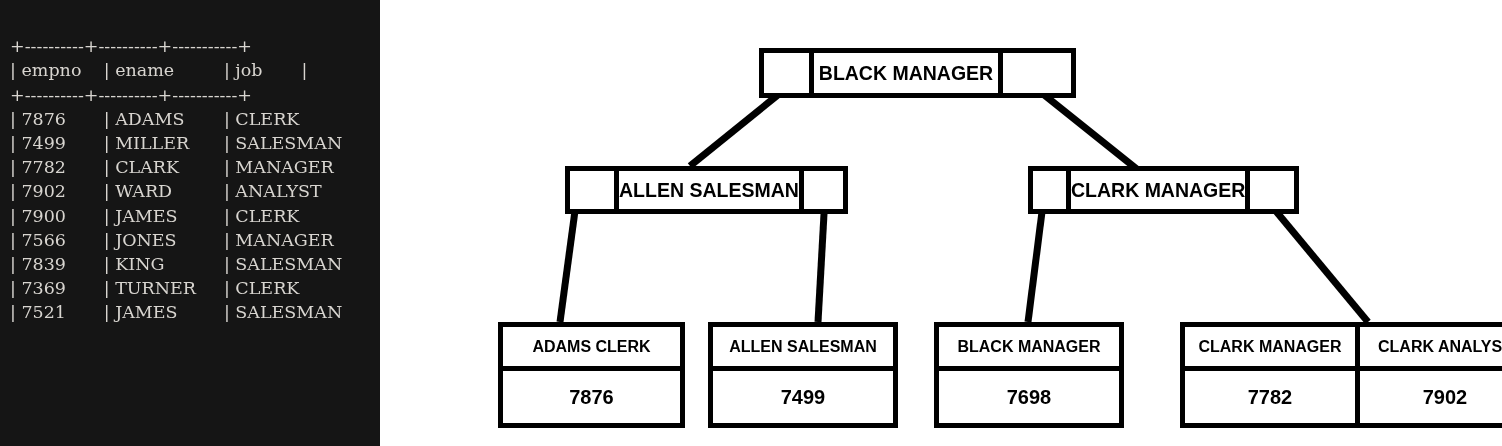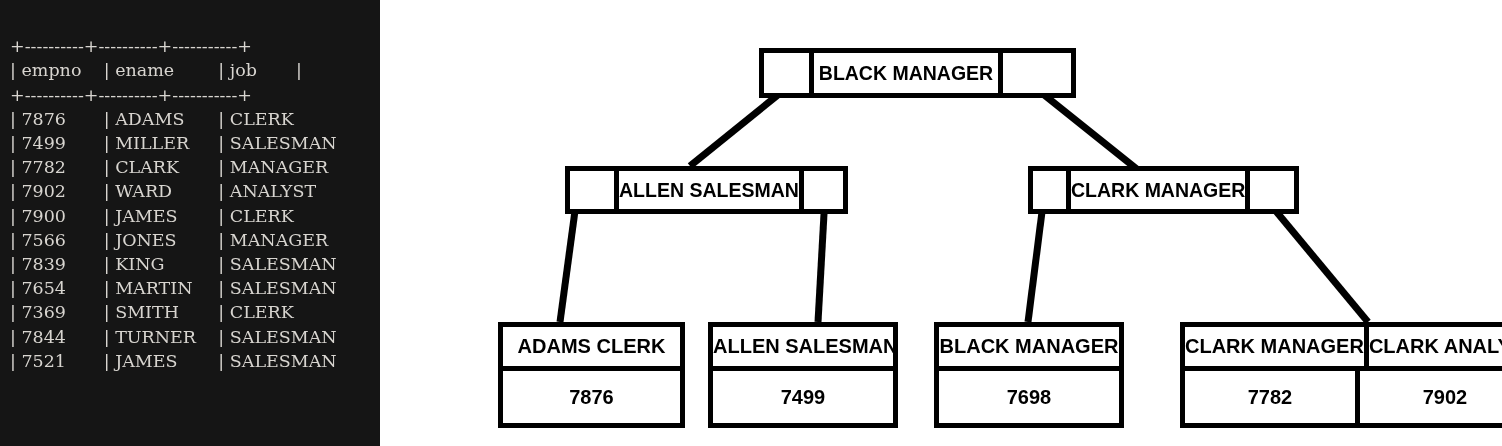--- a/index.html
+++ b/index.html
@@ -108,21 +108,21 @@
     flex: 1 1 auto;
     display: flex;
     flex-direction: row;
   }
   .leaf .cell {
     box-sizing: border-box;
     display: flex;
     align-items: center;
     justify-content: center;
     font-weight: bold;
-    font-size: 20px;
+    font-size: 16px;
     color: #000;
     white-space: nowrap;
     flex: 1 1 0;
   }
   .leaf .cell.sep { border-right: 5px solid #000; }
   .leaf .body .cell { font-weight: bold; font-size: 20px; }
 </style>
 </head>
 <body>
 
@@ -143,23 +143,21 @@
     <tr>
       <td colspan="3"><span>+----------+----------+-----------+</span></td>
     </tr>
     <tr><td><span>| </span><span>7876</span><span>     </span></td><td><span>| </span><span>ADAMS</span><span>     </span></td><td><span>| </span><span>CLERK</span></td></tr>
     <tr><td><span>| </span><span>7499</span><span>     </span></td><td><span>| </span><span>MILLER</span><span>     </span></td><td><span>| </span><span>SALESMAN</span></td></tr>
     <tr><td><span>| </span><span>7782</span><span>     </span></td><td><span>| </span><span>CLARK</span><span>     </span></td><td><span>| </span><span>MANAGER</span></td></tr>
     <tr><td><span>| </span><span>7902</span><span>     </span></td><td><span>| </span><span>WARD</span><span>      </span></td><td><span>| </span><span>ANALYST</span></td></tr>
     <tr><td><span>| </span><span>7900</span><span>     </span></td><td><span>| </span><span>JAMES</span><span>     </span></td><td><span>| </span><span>CLERK</span></td></tr>
     <tr><td><span>| </span><span>7566</span><span>     </span></td><td><span>| </span><span>JONES</span><span>     </span></td><td><span>| </span><span>MANAGER</span></td></tr>
     <tr><td><span>| </span><span>7839</span><span>     </span></td><td><span>| </span><span>KING</span><span>      </span></td><td><span>| </span><span>SALESMAN</span></td></tr>
-    <tr><td><span>| </span><span>7654</span><span>     </span></td><td><span>| </span><span>MARTIN</span><span>    </span></td><td><span>| </span><span>SALESMAN</span></td></tr>
-    <tr><td><span>| </span><span>7369</span><span>     </span></td><td><span>| </span><span>SMITH</span><span>     </span></td><td><span>| </span><span>CLERK</span></td></tr>
-    <tr><td><span>| </span><span>7844</span><span>     </span></td><td><span>| </span><span>TURNER</span><span>    </span></td><td><span>| </span><span>SALESMAN</span></td></tr>
+    <tr><td><span>| </span><span>7369</span><span>     </span></td><td><span>| </span><span>TURNER</span><span>     </span></td><td><span>| </span><span>CLERK</span></td></tr>
     <tr><td><span>| </span><span>7521</span><span>     </span></td><td><span>| </span><span>JAMES</span><span>      </span></td><td><span>| </span><span>SALESMAN</span></td></tr>
     <tr>
       <td colspan="3"></td>
     </tr>
   </tbody>
 </table>
     </div>
   </div>
 
   <div id="diagram">

